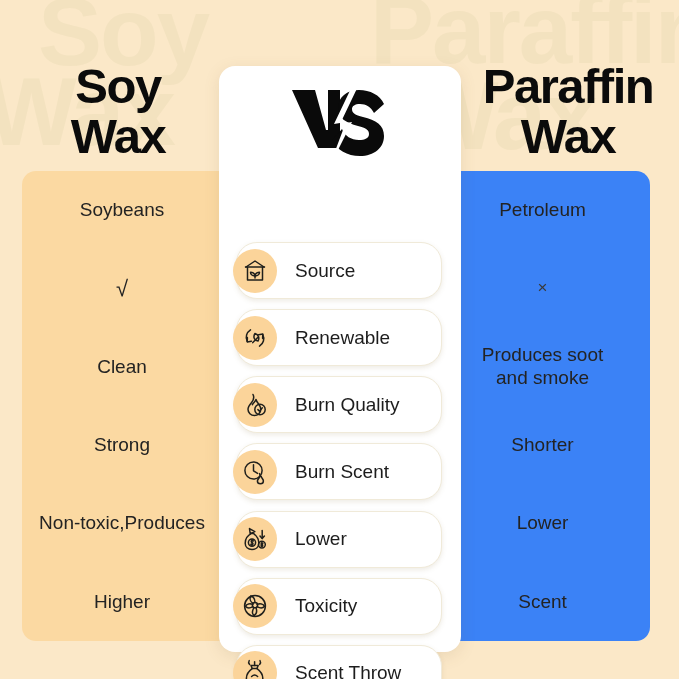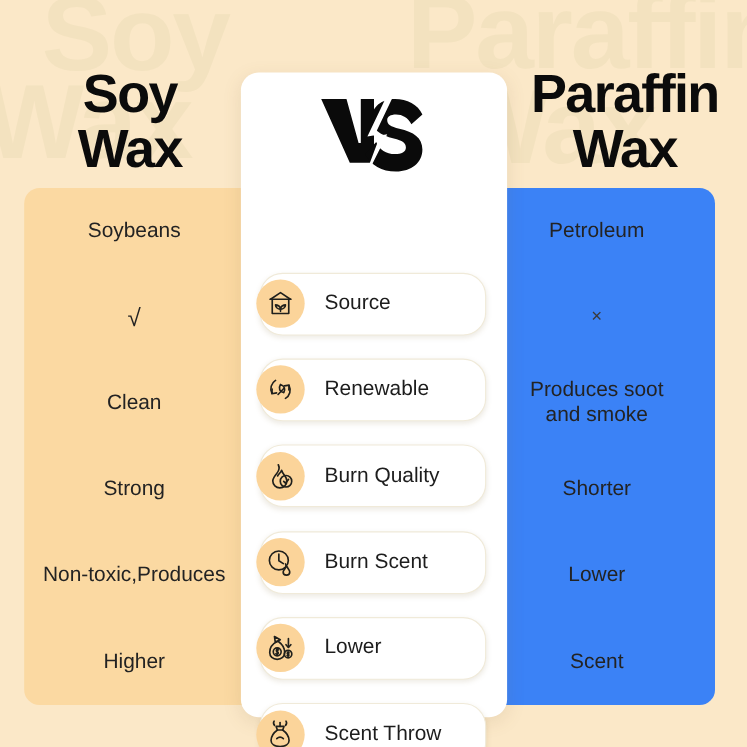--- a/index.html
+++ b/index.html
@@ -336,20 +336,37 @@
               </svg>
             </div>
             <span class="pill-label">Lower</span>
           </div>
         </div>
         <div class="feature-row">
           <div class="pill">
             <div class="icon-badge">
               <svg width="28" height="28" viewBox="0 0 28 28">
                 <g stroke="#20201c" stroke-width="1.5" fill="none" stroke-linecap="round" stroke-linejoin="round">
+       <circle cx="14" cy="14" r="10.4"></circle>
+       <circle cx="14" cy="13.2" r="2.6"></circle>
+       <path d="M14 10.6 C14 7 12.4 4.6 9.8 4 C8.4 6.4 9.4 9.6 12 11.4"></path>
+       <path d="M16.1 14.6 C19.2 16.4 21.9 16.3 23.6 14.3 C22.2 11.8 18.9 11.3 16.1 12.4"></path>
+       <path d="M11.9 14.6 C8.8 16.4 6.1 16.3 4.4 14.3 C5.8 11.8 9.1 11.3 11.9 12.4"></path>
+       <path d="M12.7 16 C11 19.2 11 22 13 23.6 C15.4 22.3 16 19 15.2 16.1"></path>
+     </g>
+              </svg>
+            </div>
+            <span class="pill-label">Toxicity</span>
+          </div>
+        </div>
+        <div class="feature-row">
+          <div class="pill">
+            <div class="icon-badge">
+              <svg width="28" height="28" viewBox="0 0 28 28">
+                <g stroke="#20201c" stroke-width="1.5" fill="none" stroke-linecap="round" stroke-linejoin="round">
        <path d="M11.2 9.6 C7.6 12.2 5.4 16 5.4 19.2 C5.4 22.4 8.6 24.6 13.6 24.6
                 C18.6 24.6 21.8 22.4 21.8 19.2 C21.8 16 19.6 12.2 16 9.6 Z"></path>
        <path d="M11.2 9.6 L10 6.4 L17.2 6.4 L16 9.6"></path>
        <path d="M13.6 6.4 L13.6 2.8"></path>
        <path d="M8.6 5.4 C7.4 4 7.4 2.8 8.2 1.6"></path>
        <path d="M18.6 5.4 C19.8 4 19.8 2.8 19 1.6"></path>
        <path d="M10.6 17.5 C12.4 15.8 14.8 15.8 16.6 17.5"></path>
      </g>
               </svg>
             </div>

